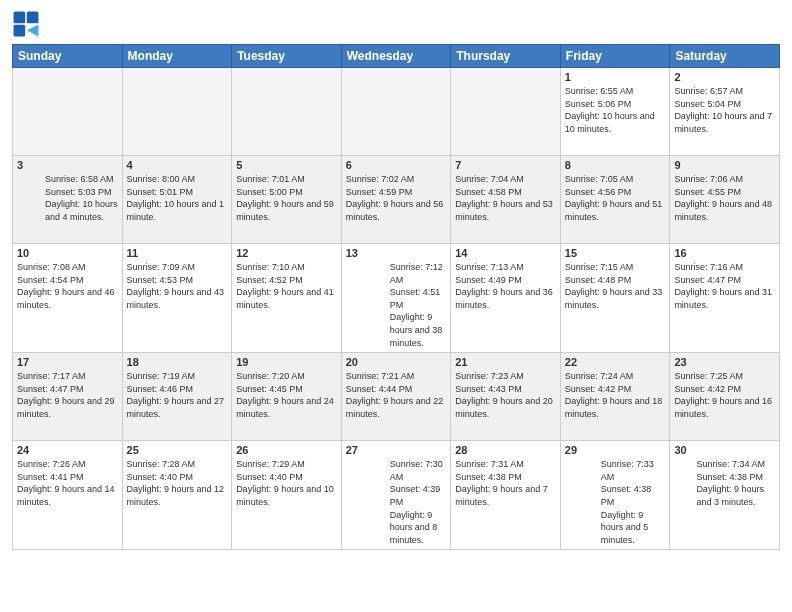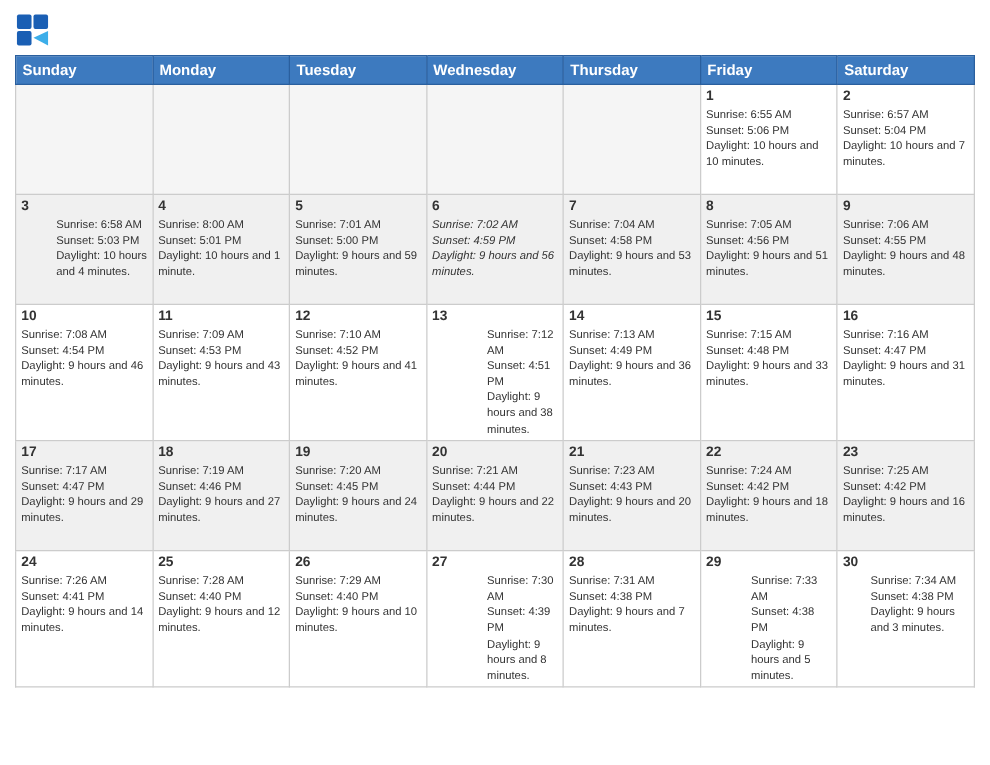--- a/index.html
+++ b/index.html
@@ -159,21 +159,21 @@
 Daylight: 10 hours and 1 minute.</div>
           </td>
           <td class="shade">
             <span class="day-num">5</span>
             <div class="day-info" style="white-space: pre-line;">Sunrise: 7:01 AM
 Sunset: 5:00 PM
 Daylight: 9 hours and 59 minutes.</div>
           </td>
           <td class="shade">
             <span class="day-num">6</span>
-            <div class="day-info" style="white-space: pre-line; font-style: italic;">Sunrise: 7:02 AM
+            <div class="day-info" style="white-space: pre-line;">Sunrise: 7:02 AM
 Sunset: 4:59 PM
 Daylight: 9 hours and 56 minutes.</div>
           </td>
           <td class="shade">
             <span class="day-num">7</span>
             <div class="day-info" style="white-space: pre-line;">Sunrise: 7:04 AM
 Sunset: 4:58 PM
 Daylight: 9 hours and 53 minutes.</div>
           </td>
           <td class="shade">

